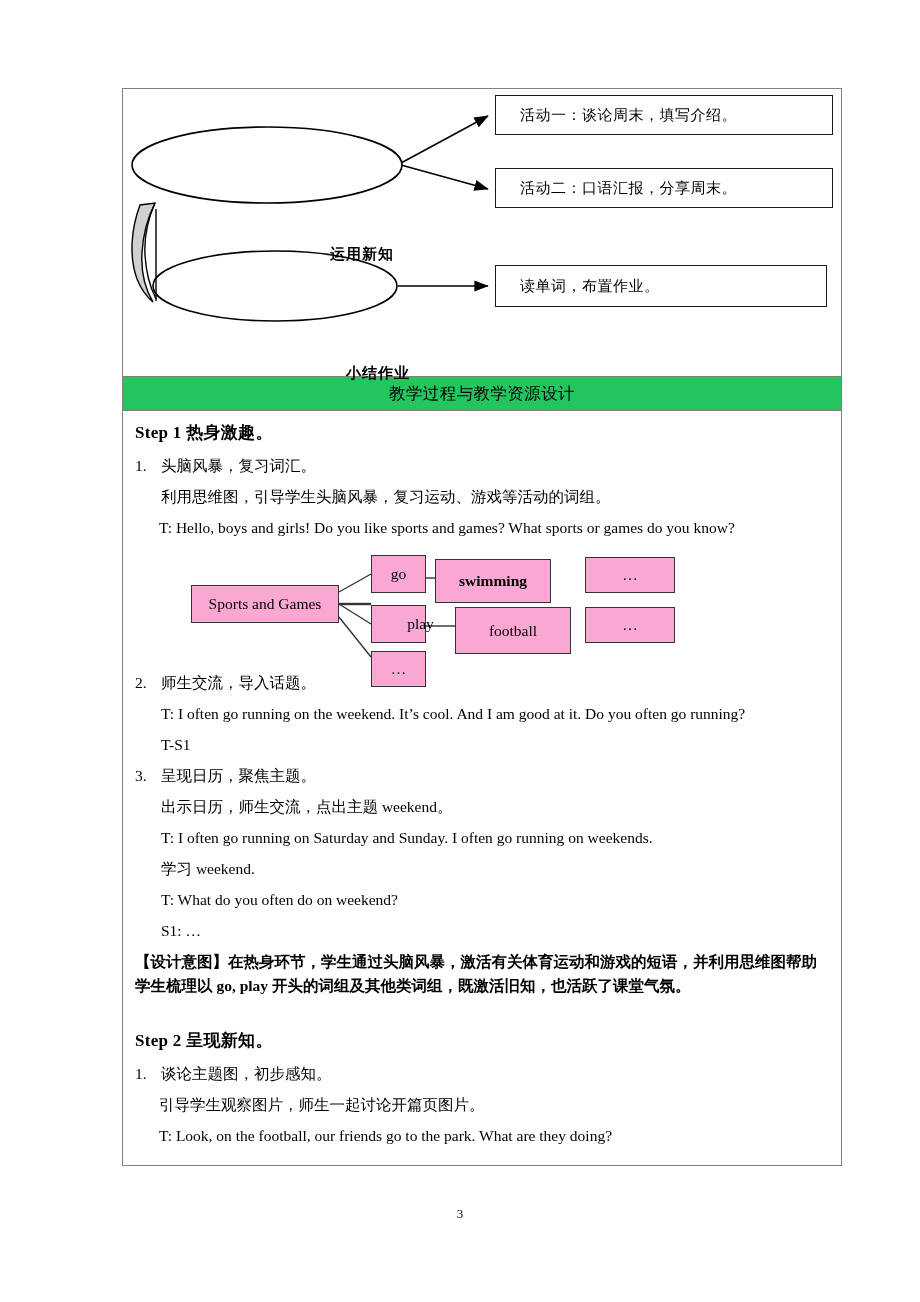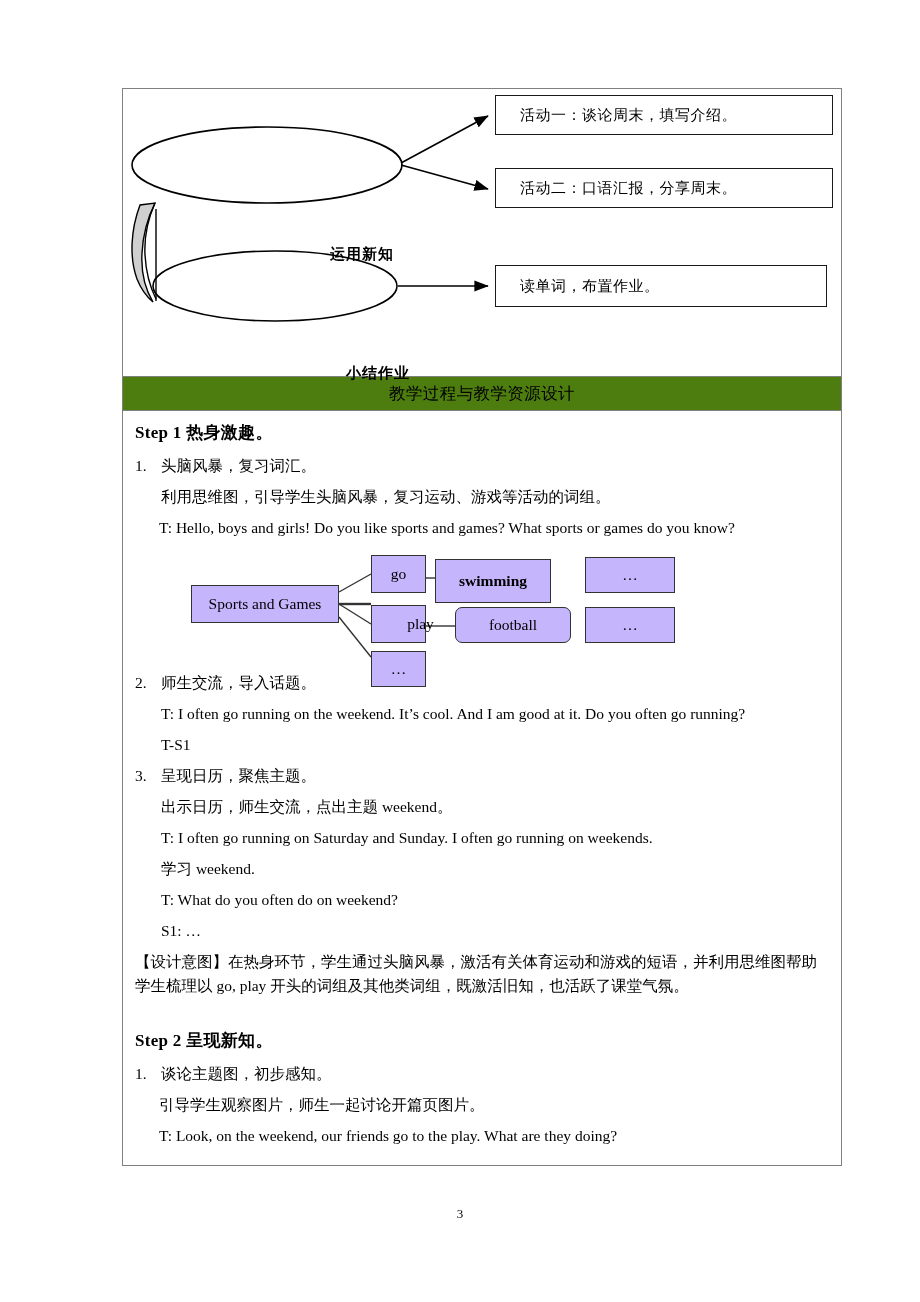--- a/index.html
+++ b/index.html
@@ -32,21 +32,21 @@
     background: #ffffff;
   }
   .row-diagram {
     position: relative;
     height: 288px;
     border-bottom: 1px solid #808080;
     box-sizing: border-box;
   }
   .row-header {
     height: 34px;
-    background: #4d7c0f;
+    background: #22c55e;
     border-bottom: 1px solid #808080;
     box-sizing: border-box;
     display: flex;
     align-items: center;
     justify-content: center;
   }
   .row-header-title {
     font-size: 16.5px;
     letter-spacing: 0.4px;
   }
@@ -88,21 +88,21 @@
   #act2 { left: 372px; top: 79px;  width: 338px; height: 40px; }
   #act3 { left: 372px; top: 176px; width: 332px; height: 42px; }
 
   
   .ln {
     font-size: 15.5px;
     line-height: 1.55;
     margin: 0 0 7px 0;
     white-space: nowrap;
   }
-  .ln.wrap { white-space: normal; }
+  .ln.wrap { white-space: normal; font-weight: bold; }
   .i1 { margin-left: 0px; }
   .i2 { margin-left: 26px; }
   .i3 { margin-left: 24px; }
   .num-line {
     display: flex;
     font-size: 15.5px;
     line-height: 1.55;
     margin: 0 0 7px 0;
   }
   .num-line .num { width: 26px; flex: 0 0 26px; }
@@ -121,32 +121,32 @@
     margin: 4px 0 6px 0;
   }
   .mm-svg {
     position: absolute; left: 0; top: 0;
     width: 696px; height: 118px;
   }
   .mm-box {
     position: absolute;
     border: 1.4px solid #333333;
     box-sizing: border-box;
-    background: #c4b5fd;
+    background: #f9a8d4;
     display: flex;
     align-items: center;
     justify-content: center;
     font-size: 15.5px;
   }
   #mm-root  { left: 56px;  top: 38px;  width: 148px; height: 38px; }
   #mm-go    { left: 236px; top: 8px;   width: 55px;  height: 38px; }
   #mm-play  { left: 236px; top: 58px;  width: 55px;  height: 38px; padding-left: 44px; }
   #mm-dots1 { left: 236px; top: 104px; width: 55px;  height: 36px; }
   #mm-swim  { left: 300px; top: 12px;  width: 116px; height: 44px; font-weight: bold; }
-  #mm-foot  { left: 320px; top: 60px;  width: 116px; height: 36px; border-radius: 7px; }
+  #mm-foot  { left: 320px; top: 60px;  width: 116px; height: 47px; }
   #mm-dots2 { left: 450px; top: 10px;  width: 90px;  height: 36px; }
   #mm-dots3 { left: 450px; top: 60px;  width: 90px;  height: 36px; }
 
   
   #page-number {
     position: absolute;
     left: 0;
     top: 1206px;
     width: 920px;
     text-align: center;
@@ -259,20 +259,20 @@
       <div class="gap"></div>
 
       <div class="step-head">Step 2  呈现新知。</div>
 
       <div class="num-line">
         <span class="num">1.</span>
         <span>谈论主题图，初步感知。</span>
       </div>
 
       <p class="ln i3">引导学生观察图片，师生一起讨论开篇页图片。</p>
-      <p class="ln i3">T: Look, on the weekend, our friends go to the play. What are they doing?</p>
+      <p class="ln i3">T: Look, on the football, our friends go to the park. What are they doing?</p>
 
     </div>
   </div>
 
   <div id="page-number">3</div>
 
 </div>
 
 </body></html>

